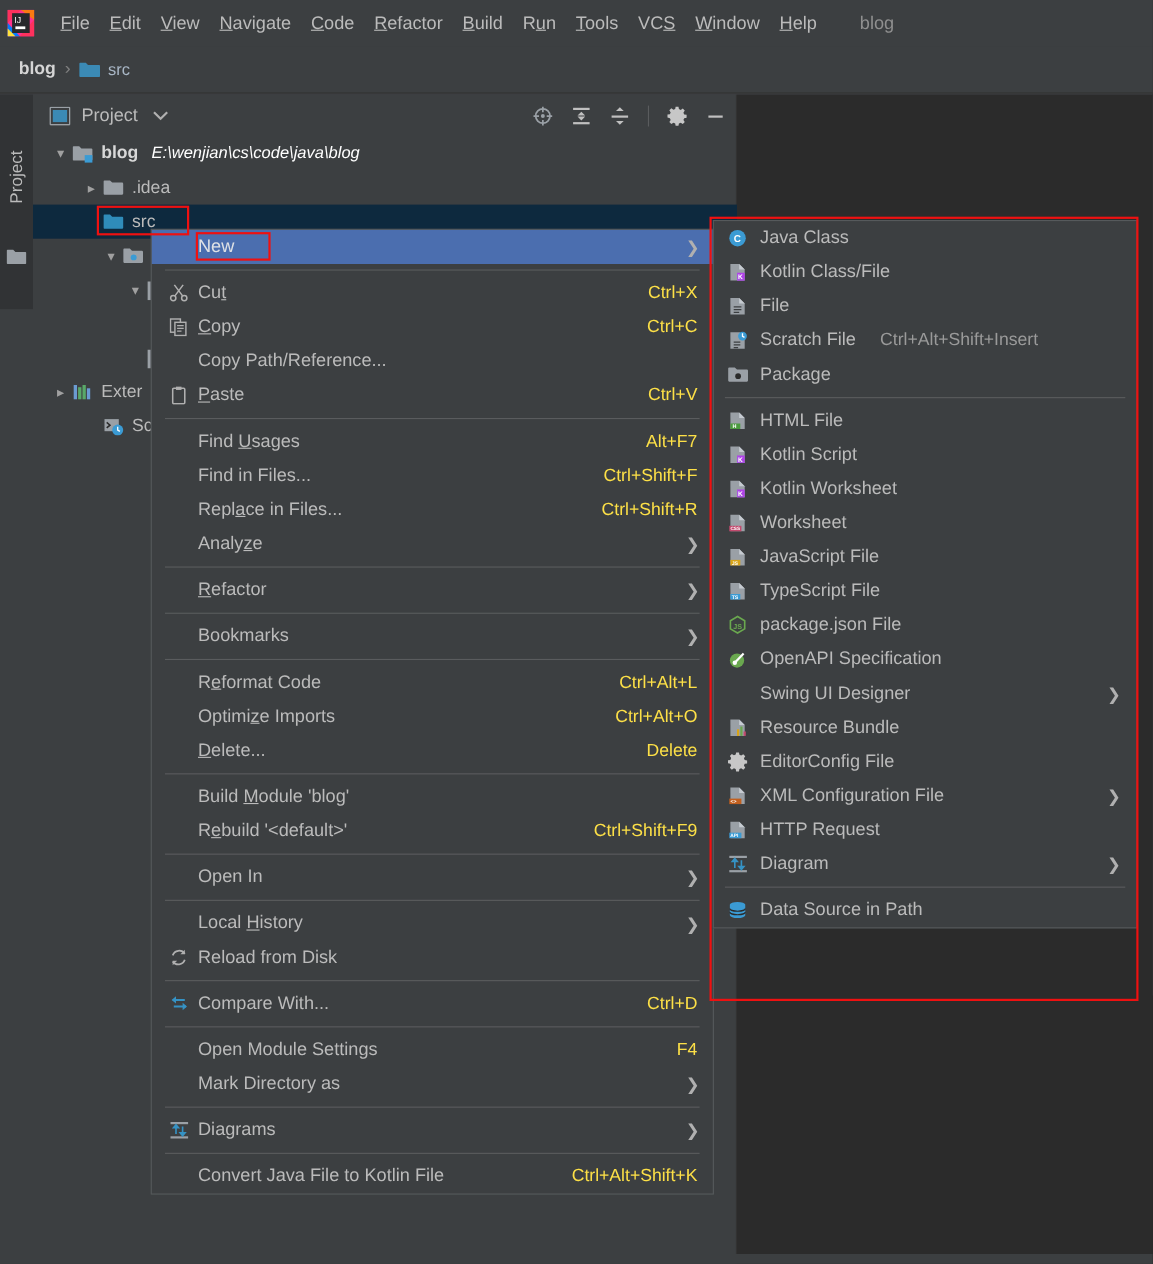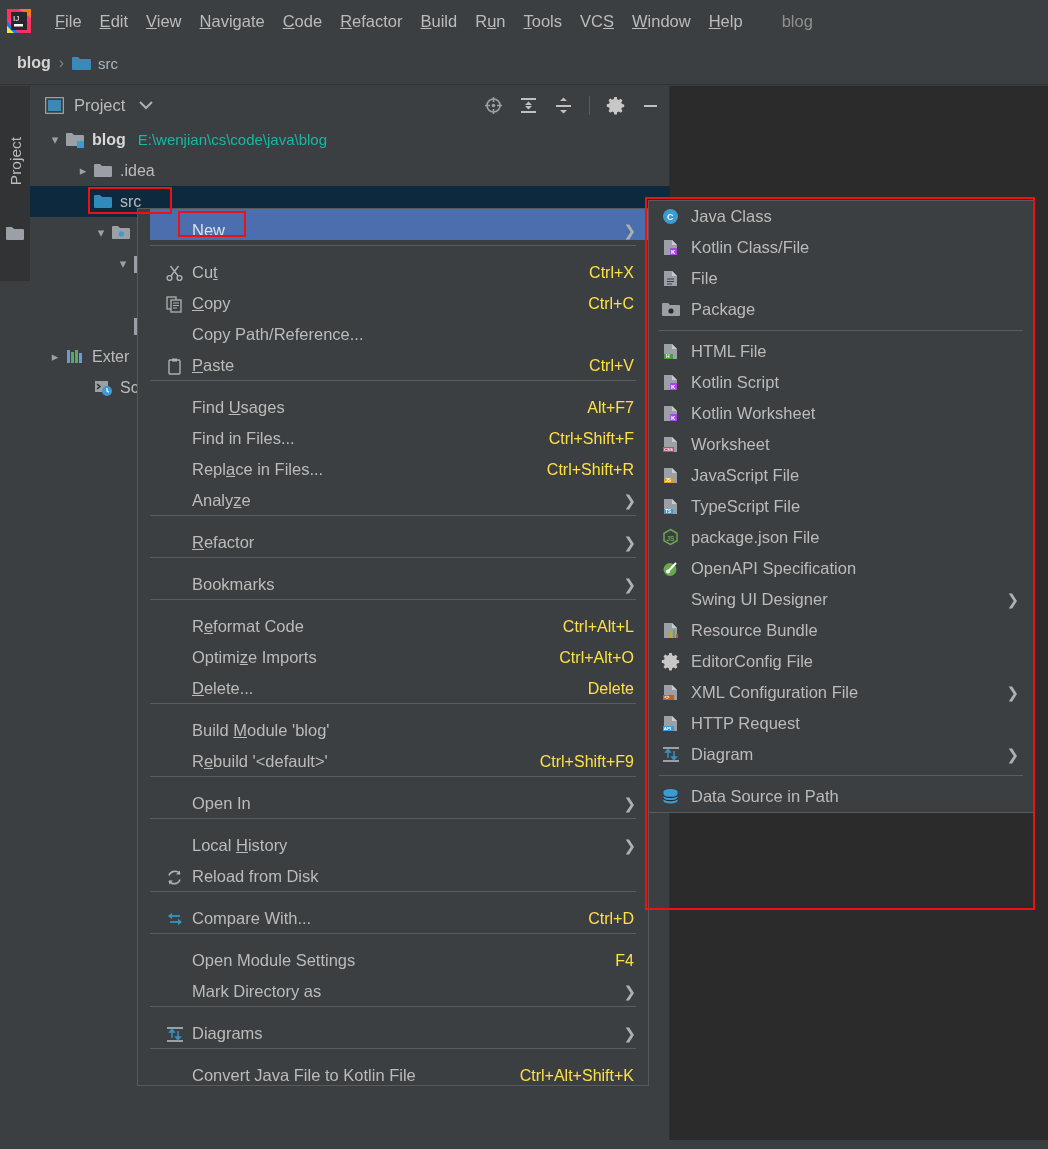--- a/index.html
+++ b/index.html
@@ -63,32 +63,32 @@
      display:flex; align-items:center; gap:16px;}
   .vdiv{ width:1px; height:19px; background:#5a5c5e; }
 
   
   .tree{ position:absolute; left:0; top:38px; width:640px; }
   .trow{ position:relative; height:31px; display:flex; align-items:center;
          font-size:16px; color:#bbbbbb; white-space:nowrap; }
   .trow.sel{ background:#0d293e; }
   .tw{ width:22px; display:inline-block; text-align:center; color:#a0a0a0; font-size:13px;}
   .tlabel{ margin-left:7px; }
-  .tpath{ color:#14b8a6; font-size:15px; margin-left:12px; }
+  .tpath{ color:#ffffff; font-size:15px; margin-left:12px;font-style:italic; }
   .bold{ font-weight:bold; color:#d8d8d8; }
 
   
   .ctxmenu{
     position:absolute; left:137px; top:208px; width:512px;
     background:#3c3f41; border:1px solid #565a5c;
     padding:0; z-index:50;
   }
   .mi{
-    position:relative; height:31px; display:flex; align-items:flex-end;
-    font-size:16.5px; color:#bbbbbb; padding-left:16px; white-space:nowrap;margin-left:12px;
+    position:relative; height:31px; display:flex; align-items:center;
+    font-size:16.5px; color:#bbbbbb; padding-left:16px; white-space:nowrap;
   }
   .mi.hl{ background:#4b6eaf; color:#dfe1e5; }
   .mi .micon{ width:26px; flex:0 0 26px; display:flex; align-items:center; justify-content:flex-start;}
   .mi .mlabel{ flex:1 1 auto; }
   .mi .mkey{ color:#fde047; font-size:16px; margin-left:20px; padding-right:14px;}
   .mi .marrow{ position:absolute; right:12px; color:#b0b0b0; font-size:15px;}
   .msep{ height:1px; background:#5a5c5e; margin:5px 12px 5px 12px; }
   .u{ text-decoration:underline; }
 
   
@@ -564,20 +564,33 @@
       <span class="sicon">
         <svg width="19" height="19" viewBox="0 0 19 19">
             <path d="M3 2h8l5 5v10H3z" fill="#9aa0a6"></path>
             <path d="M11 2l5 5h-5z" fill="#c6cbd1"></path>
             <path d="M6 10h7M6 12.5h7M6 15h5" stroke="#3c3f41" stroke-width="1.2"></path>
           </svg>
       </span>
       <span class="slabel">File</span>
     </div>
 
+    <div class="si">
+      <span class="sicon">
+        <svg width="19" height="19" viewBox="0 0 19 19">
+            <path d="M3 2h8l5 5v10H3z" fill="#9aa0a6"></path>
+            <path d="M11 2l5 5h-5z" fill="#c6cbd1"></path>
+            <path d="M6 11h6M6 13.5h6M6 16h4" stroke="#3c3f41" stroke-width="1.2"></path>
+            <circle cx="14" cy="5.5" r="4" fill="#3b9bd4"></circle>
+            <path d="M14 3v2.7l1.8 1" stroke="#fff" stroke-width="1.2" fill="none"></path>
+          </svg>
+      </span>
+      <span class="slabel">Scratch File</span>
+      <span class="skey">Ctrl+Alt+Shift+Insert</span>
+    </div>
 
     <div class="si">
       <span class="sicon">
         <svg width="20" height="17" viewBox="0 0 20 17">
             <path d="M1 3a1 1 0 011-1h5l2 2h9a1 1 0 011 1v9a1 1 0 01-1 1H2a1 1 0 01-1-1z" fill="#9aa0a6"></path>
             <circle cx="10" cy="10" r="2.6" fill="#2b2b2b"></circle>
           </svg>
       </span>
       <span class="slabel">Package</span>
     </div>

